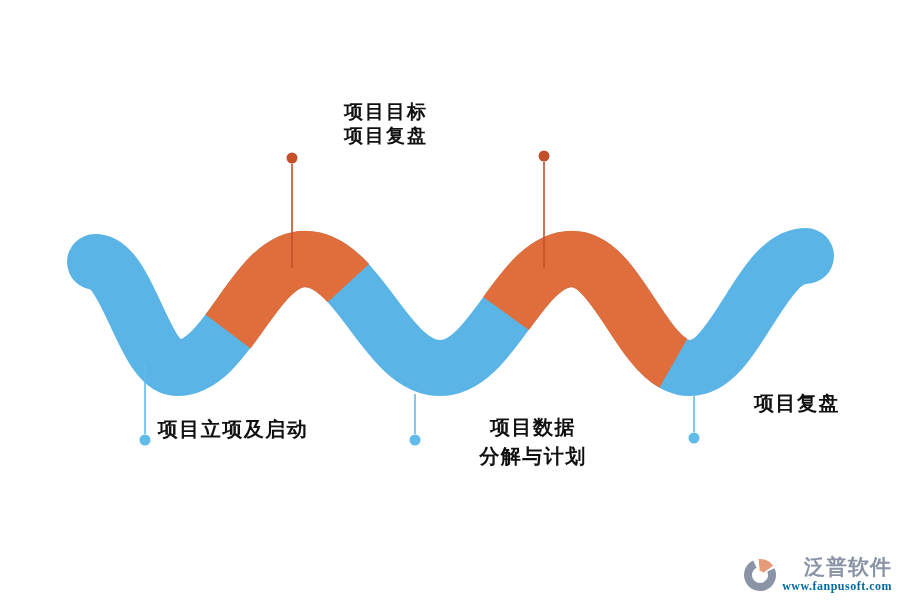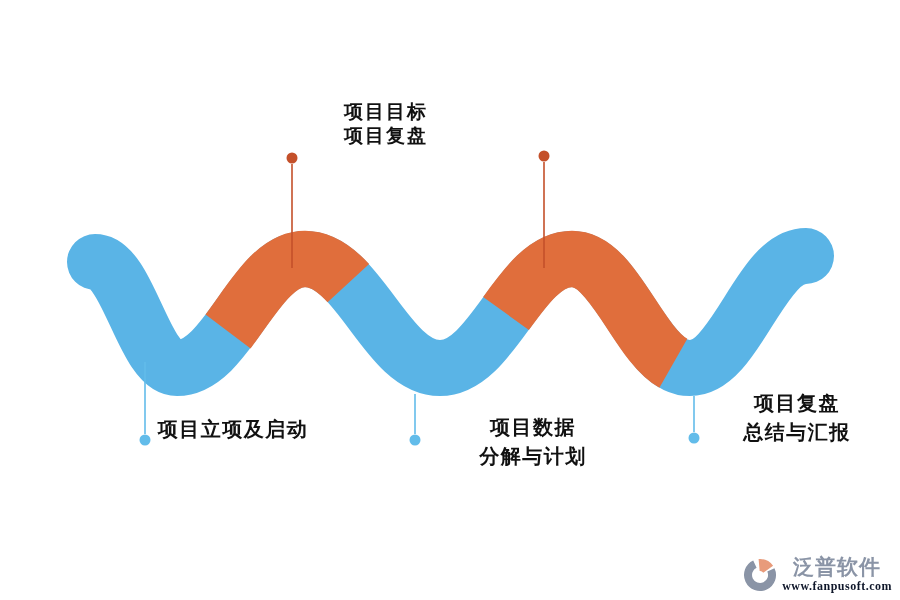--- a/index.html
+++ b/index.html
@@ -21,23 +21,23 @@
     white-space:nowrap;
   }
   .step-label .lbl-line{display:block;}
   .label-top{font-size:19px;line-height:24px;letter-spacing:2px;}
   .label-bottom{font-size:20px;line-height:29px;letter-spacing:1.5px;}
   .watermark{
     position:absolute;
     right:8px;bottom:7px;
     display:flex;align-items:flex-start;gap:4px;
   }
-  .wm-text{display:flex;flex-direction:column;align-items:center;line-height:1;}
+  .wm-text{display:flex;flex-direction:column;align-items:flex-end;line-height:1;}
   .wm-brand{font-size:21px;font-weight:bold;color:#8A94A6;letter-spacing:1px;}
-  .wm-url{font-size:12px;font-weight:bold;color:#0f172a;margin-top:2px;letter-spacing:0.5px;}
+  .wm-url{font-size:12px;font-weight:bold;color:#0369a1;margin-top:2px;letter-spacing:0.5px;}
 </style>
 </head>
 <body>
 
 <div class="canvas">
 
   <svg class="wave-svg" width="900" height="600" viewBox="0 0 900 600">
 
     <path d="M 95 262 C 128 262 144 368 177 368 C 228 368 254 259 305 259 C 359 259 386 368 440 368 C 493 368 519 259 572 259 C 619 259 643 368 690 368 C 736 368 760 256 806 256" pathLength="1022" fill="none" stroke="#5AB4E6" stroke-width="56" stroke-linecap="round"></path>
 
@@ -76,21 +76,20 @@
     <span class="lbl-line">项目立项及启动</span>
   </div>
 
   <div class="step-label label-bottom" style="left:533px;top:413px;">
     <span class="lbl-line">项目数据</span>
     <span class="lbl-line">分解与计划</span>
   </div>
 
   <div class="step-label label-bottom" style="left:797px;top:389px;">
     <span class="lbl-line">项目复盘</span>
-    <span class="lbl-line">总结与汇报</span>
   </div>
 
   <div class="watermark">
     <svg width="36" height="36" viewBox="0 0 36 36">
       <path d="M11.2 3.5 A16 16 0 1 0 32.5 11.2 L25.3 14.6 A8 8 0 1 1 14.6 10.75 Z" fill="#8A94A6"></path>
       <path d="M16.6 2.06 A16 16 0 0 1 31.1 8.8 L21.3 15.7 A4 4 0 0 0 17.65 14.0 Z" fill="#E89B7B"></path>
     </svg>
     <div class="wm-text">
       <span class="wm-brand">泛普软件</span>
       <span class="wm-url">www.fanpusoft.com</span>

